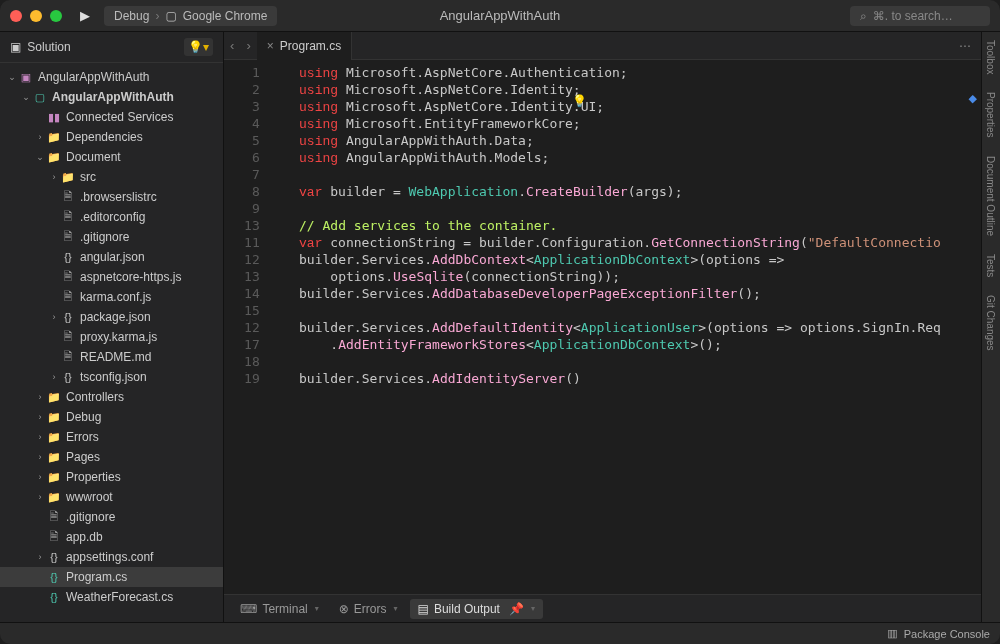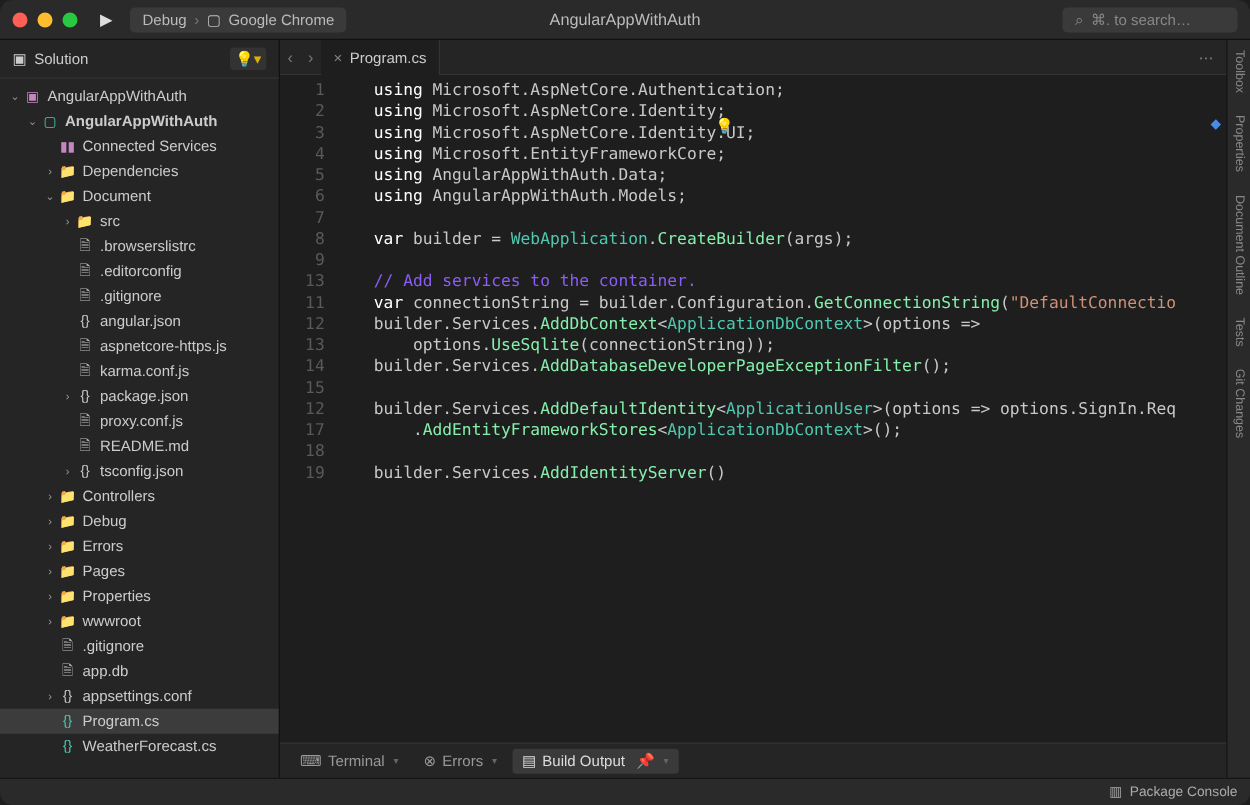--- a/index.html
+++ b/index.html
@@ -30,21 +30,21 @@
 .navbtn { color:#777; padding:0 6px; font-size:13px;}
 .etab { height:28px; display:flex; align-items:center; padding:0 10px; background:#1e1e1e; border-right:1px solid #333; color:#ccc; gap:6px; font-size:12px;}
 .etab .x{color:#888;}
 .dots{margin-left:auto; padding:0 10px; color:#888;}
 .crumb { height:28px; display:flex; align-items:center; padding:0 12px; color:#888; border-bottom:1px solid #2a2a2a; font-size:12px;}
 .code-wrap { flex:1; overflow:auto; display:flex; font-family:"SF Mono",Menlo,Consolas,monospace; font-size:13px; line-height:17px;}
 .gutter { text-align:right; color:#5a5a5a; padding:4px 8px 4px 20px; user-select:none;}
 .gutter div{height:17px;}
 .code { padding:4px 0; white-space:pre; color:#c8c8c8;}
 .code div{height:17px; padding-right:40px;}
-.kw{color:#ffffff;} .type{color:#4ec9b0;} .cm{color:#8b5cf6;} .str{color:#ce9178;} .met{color:#86efac;}
+.kw{color:#ef4444;font-family:Liberation Mono, monospace;} .type{color:#4ec9b0;} .cm{color:#bef264;} .str{color:#ce9178;} .met{color:#f9a8d4;}
 .bulb2{position:absolute; left:348px; top:62px; color:#e0b000; font-size:12px;}
 .diamond{position:absolute; right:4px; top:60px; color:#4a8be8; font-size:11px;}
 .rsidebar { width:24px; background:#2a2a2a; border-left:1px solid #111; display:flex; flex-direction:column; align-items:center; padding-top:8px; gap:18px; color:#888; font-size:10px;}
 .rsidebar .vtab{ writing-mode:vertical-rl; cursor:default;}
 .bottompane { height:28px; border-top:1px solid #333; background:#252526; display:flex; align-items:center; padding:0 8px; gap:4px; font-size:12px;}
 .btab { display:flex; align-items:center; gap:5px; padding:3px 8px; color:#999; border-radius:3px;}
 .btab.active{background:#3a3a3a; color:#ddd;}
 .chev-sm{font-size:8px; color:#666; margin-left:2px;}
 .statusbar { height:22px; background:#2a2a2a; border-top:1px solid #111; display:flex; align-items:center; justify-content:flex-end; padding:0 10px; color:#aaa; font-size:11px; gap:6px;}
 </style>
@@ -174,21 +174,21 @@
           <span class="chev">›</span>
           <span class="ico json">{}</span>
           <span class="lbl">package.json</span>
         </div>
         <div class="tree-row">
           <span class="sp"></span>
           <span class="sp"></span>
           <span class="sp"></span>
           <span class="chev"></span>
           <span class="ico file">🗎</span>
-          <span class="lbl">proxy.conf.js</span>
+          <span class="lbl">proxy.karma.js</span>
         </div>
         <div class="tree-row">
           <span class="sp"></span>
           <span class="sp"></span>
           <span class="sp"></span>
           <span class="chev"></span>
           <span class="ico file">🗎</span>
           <span class="lbl">README.md</span>
         </div>
         <div class="tree-row">

